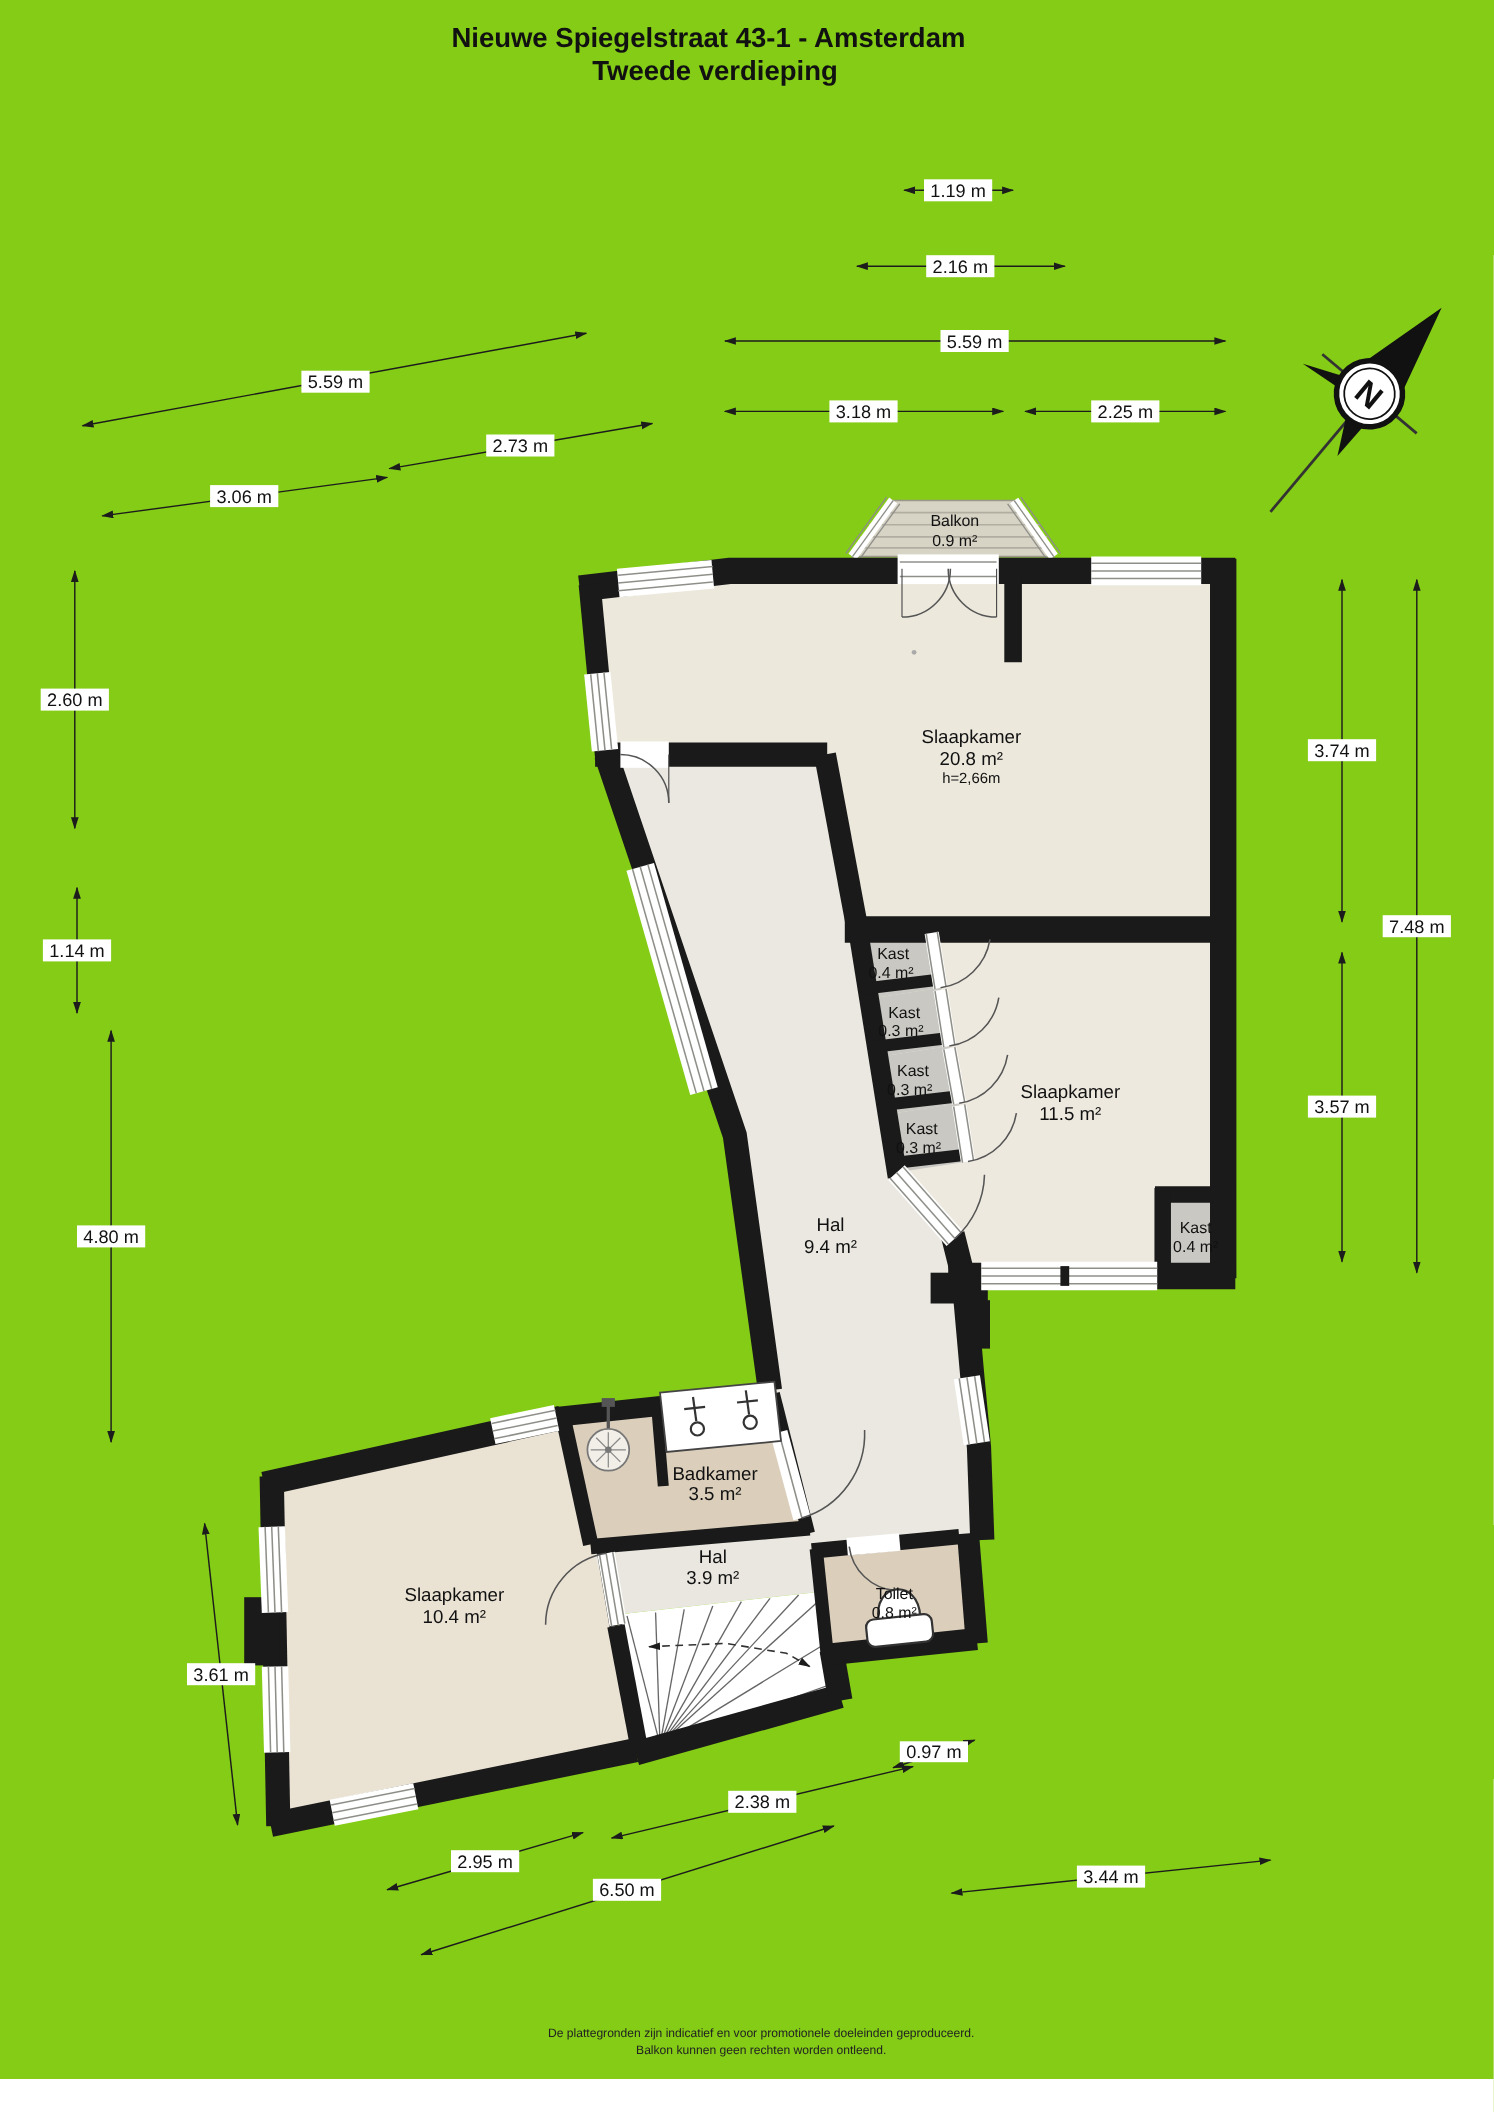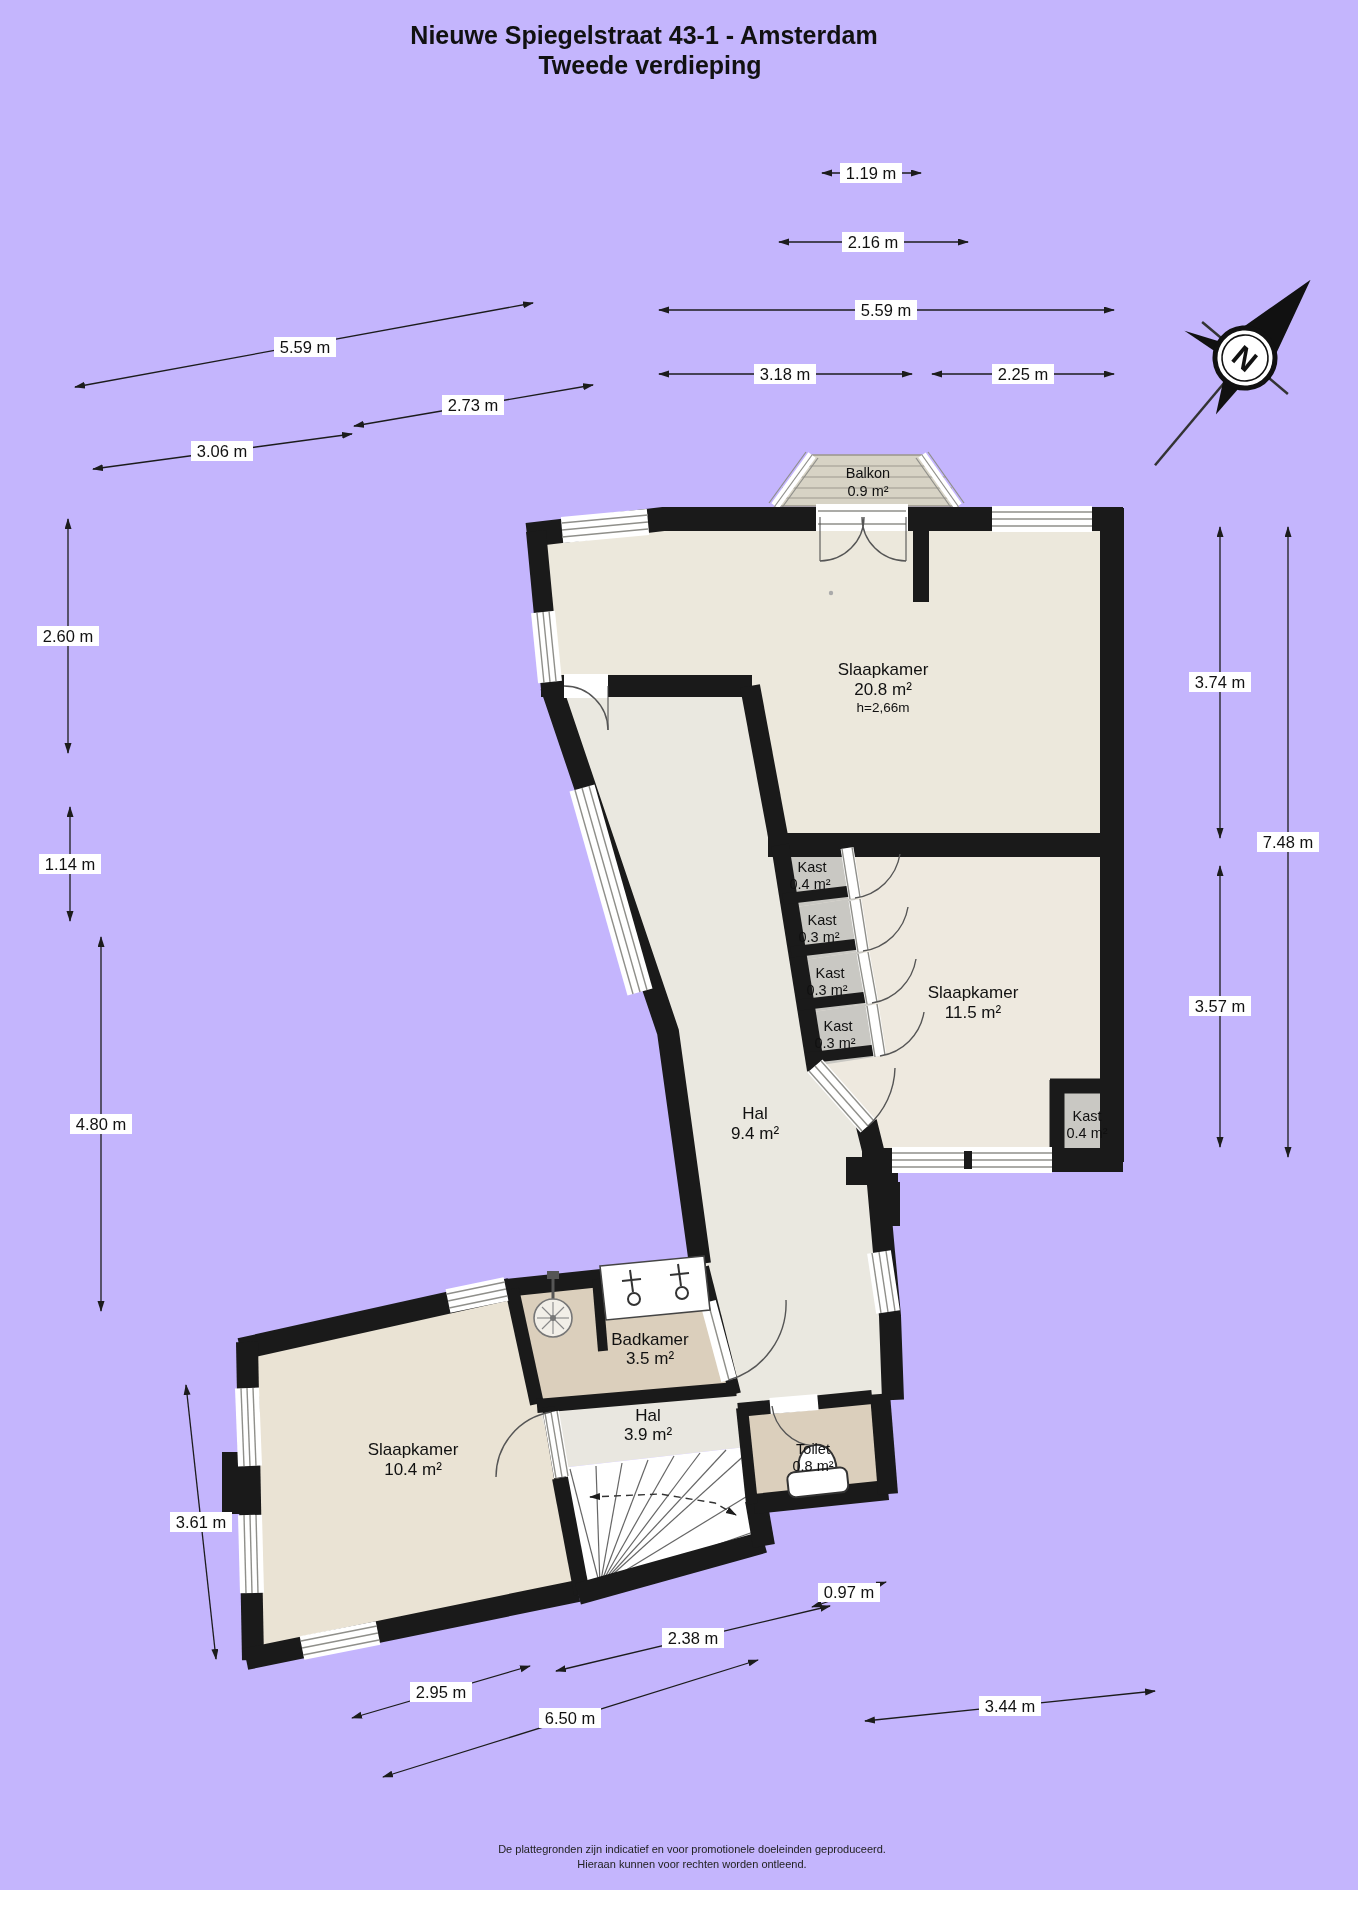--- a/index.html
+++ b/index.html
@@ -1,16 +1,16 @@
 <!DOCTYPE html>
 <html><head>
 <meta charset="utf-8">
 <style>
   html,body{margin:0;padding:0;background:#fff;}
-  .page{position:relative;width:1358px;height:1890px;background:#c4b5fd;overflow:hidden;
+  .page{position:relative;width:1358px;height:1890px;background:#84cc16;overflow:hidden;
         font-family:"Liberation Sans","DejaVu Sans",sans-serif;}
   .title-wrap{position:absolute;top:20px;left:0;width:1288px;text-align:center;color:#111;}
   .title-line1{font-size:25px;font-weight:bold;line-height:1.2;}
   .title-line2{font-size:25px;font-weight:bold;line-height:1.2;margin-left:12px;}
   .footer-wrap{position:absolute;top:1842px;left:0;width:1344px;text-align:center;color:#222;}
   .footer-wrap div{font-size:11px;line-height:1.32;padding-left:40px;}
   svg{position:absolute;top:0;left:0;}
   svg text{font-family:"Liberation Sans","DejaVu Sans",sans-serif;fill:#111;}
   .roomname{font-size:17px;}
   .roomarea{font-size:17px;}
@@ -441,16 +441,16 @@
       <polygon points="-12,-4 -64,18 -16,13" fill="#111"></polygon>
       <polygon points="-10,16 14,62 15,14" fill="#111"></polygon>
       <circle cx="0" cy="0" r="30" fill="#fff" stroke="#111" stroke-width="5"></circle>
       <circle cx="0" cy="0" r="23" fill="none" stroke="#111" stroke-width="1.6"></circle>
       <text x="0" y="11" text-anchor="middle" font-size="30" font-weight="bold">N</text>
     </g>
   </svg>
 
   <div class="footer-wrap">
     <div>De plattegronden zijn indicatief en voor promotionele doeleinden geproduceerd.</div>
-    <div>Hieraan kunnen voor rechten worden ontleend.</div>
+    <div>Balkon kunnen geen rechten worden ontleend.</div>
   </div>
 
 </div>
 
 </body></html>

